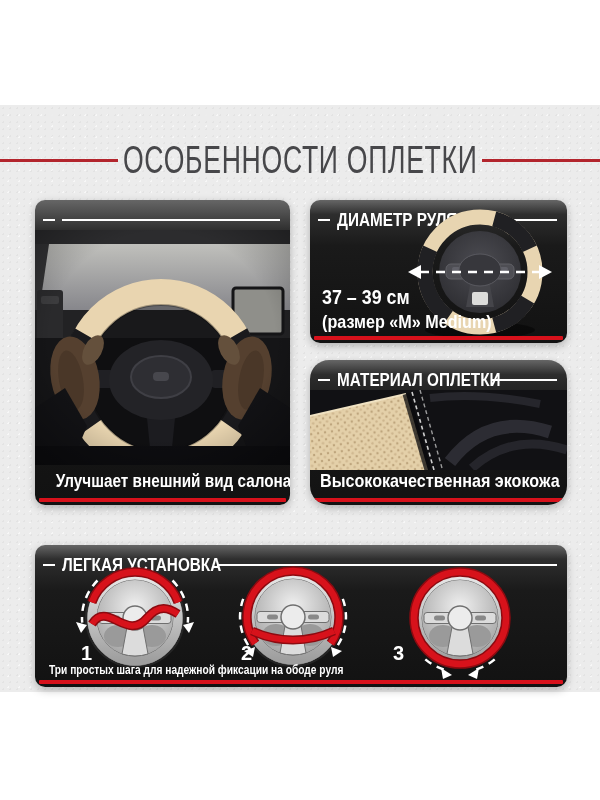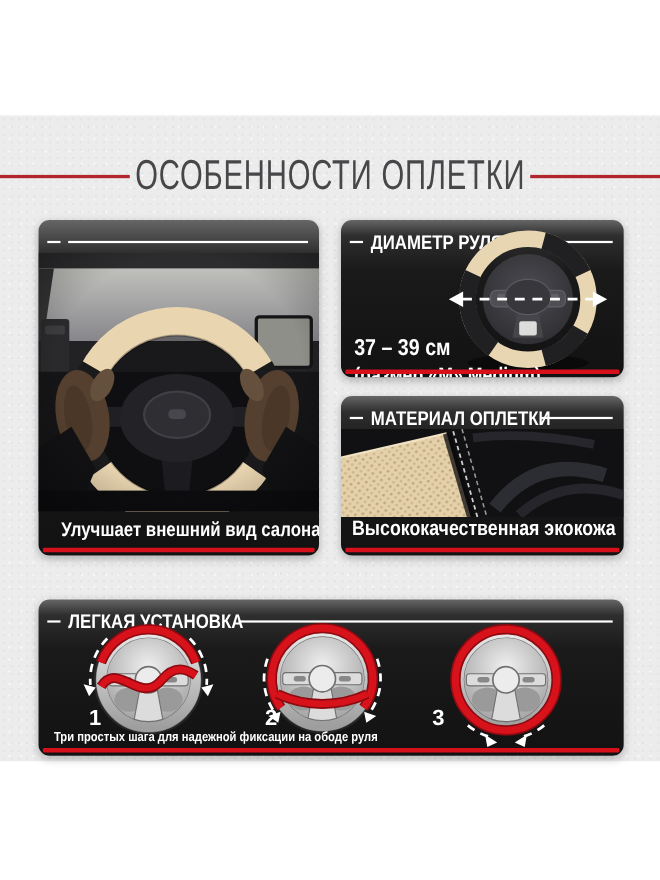--- a/index.html
+++ b/index.html
@@ -126,28 +126,28 @@
       <rect x="46" y="58" width="68" height="15" rx="5" fill="#4e4e54" stroke="#606066" stroke-width="1"></rect>
       <rect x="52" y="61" width="9" height="4" rx="2" fill="#606068"></rect>
       <rect x="99" y="61" width="9" height="4" rx="2" fill="#606068"></rect>
       <path d="M70,79 h20 l4,22 h-28 z" fill="#45454a"></path>
       <ellipse cx="80" cy="64" rx="21" ry="16" fill="#37373c" stroke="#5a5a60"></ellipse>
       <rect x="72" y="86" width="16" height="13" rx="2" fill="#dcdcda"></rect>
       <line x1="20" y1="66" x2="140" y2="66" stroke="#fff" stroke-width="2.5" stroke-dasharray="9 7"></line>
       <polygon points="8,66 21,59 21,73" fill="#fff"></polygon>
       <polygon points="152,66 139,59 139,73" fill="#fff"></polygon>
     </svg>
-    <div class="cap cap-left" style="left:12px;top:85px;font-size:21px;line-height:1.12;margin-top:20px;">
+    <div class="cap cap-left" style="left:12px;top:85px;font-size:21px;line-height:1.12;">
       <span class="sc">37 – 39 см</span><br>
       <span class="sc" style="font-size:19px;">(размер «M» Medium)</span>
     </div>
     <div class="strip"></div>
   </div>
 
-  <div class="card" style="left:310px;top:360px;width:257px;height:145px;">
+  <div class="card" style="left:310px;top:360px;width:257px;height:145px;border-radius:19px;">
     <div class="hdr">
       <div class="hdr-dash"></div>
       <div class="hdr-wrap" style="width:148px;">
         <span class="hdr-txt">МАТЕРИАЛ ОПЛЕТКИ</span>
       </div>
       <div class="hdr-line"></div>
     </div>
     <svg width="257" height="80" viewBox="0 0 257 80" style="position:absolute;left:0;top:30px;">
       <defs>
         <pattern id="perfP" width="7" height="7" patternUnits="userSpaceOnUse" patternTransform="rotate(-8)">

